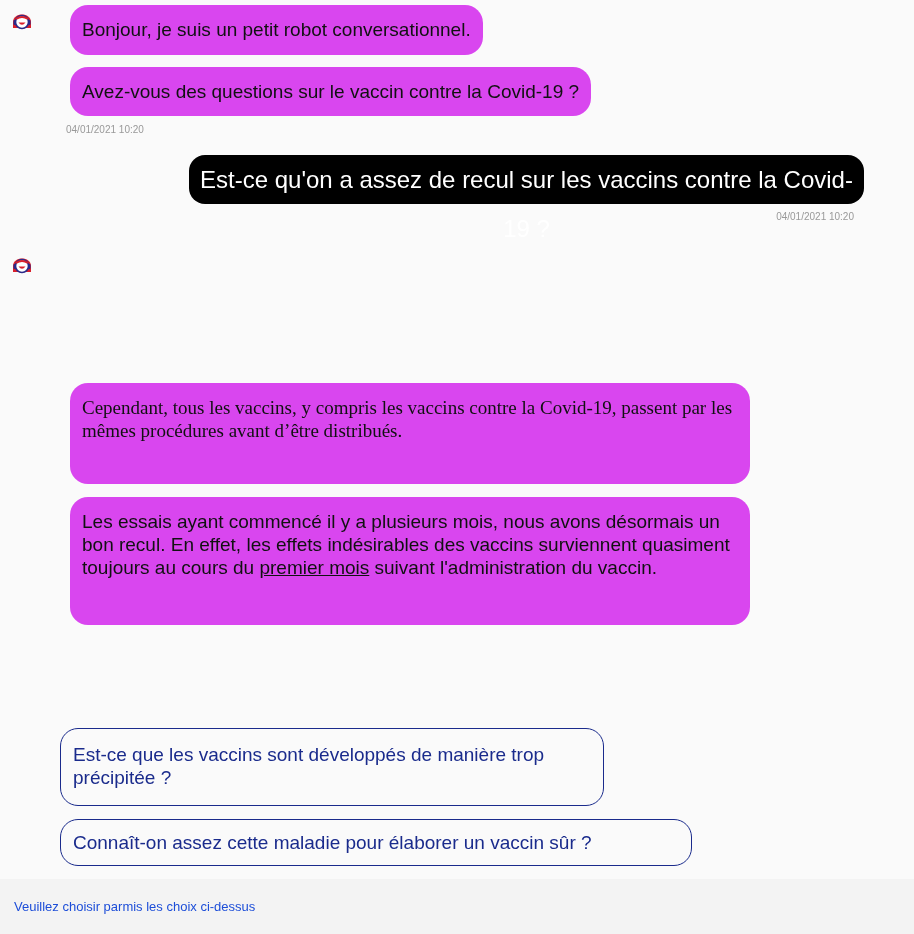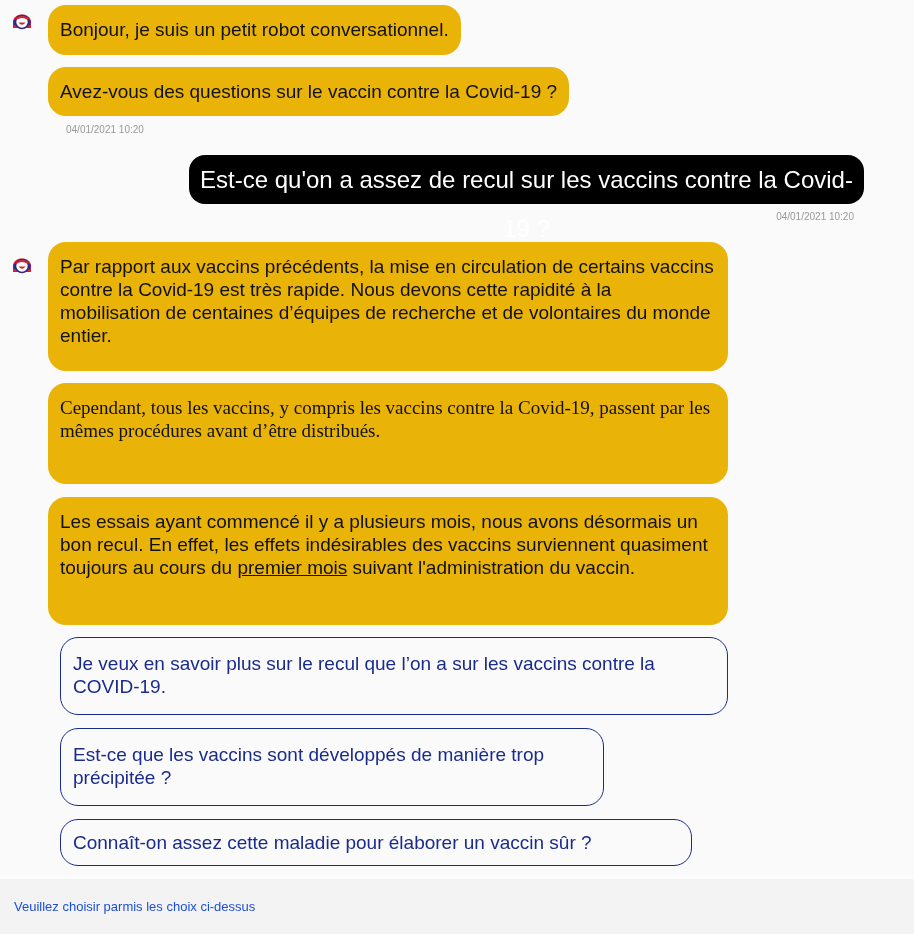--- a/index.html
+++ b/index.html
@@ -9,22 +9,22 @@
       font-family: "Liberation Sans", "DejaVu Sans", sans-serif;
     }
     .chat {
       position: relative; width: 914px; height: 879px;
       background: #fafafa;
     }
     .avatar {
       position: absolute; left: 10px; width: 24px; height: 24px;
     }
     .bubble-bot {
-      position: absolute; left: 48px;
-      background: #eab308;
+      position: absolute; left: 70px;
+      background: #d946ef;
       border-radius: 18px;
       color: #111;
       font-size: 19px;
       line-height: 23px;
       padding: 13px 12px 13px 12px;
     }
     .bubble-bot.multi { padding: 13px 12px; width: 680px; }
     .bubble-user {
       position: absolute; left: 189px; top: 155px;
       width: 675px; height: 49px;
@@ -90,35 +90,29 @@
 
   <svg class="avatar" style="top:252px" viewBox="0 0 24 24">
     <path d="M3 14 C3 4, 21 4, 21 14 L21 20 L3 20 Z" fill="#d9202b"></path>
     <circle cx="12" cy="14" r="6.5" fill="#fff" stroke="#2a2a8a" stroke-width="1.6"></circle>
     <rect x="3.5" y="12" width="2.5" height="5" rx="1" fill="#2a2a8a"></rect>
     <rect x="18" y="12" width="2.5" height="5" rx="1" fill="#2a2a8a"></rect>
     <path d="M8.5 14.5 Q12 19 15.5 14.5 Z" fill="#d9202b"></path>
     <path d="M6 11 Q12 7 18 11" stroke="#d9202b" stroke-width="2" fill="none"></path>
   </svg>
 
-  <div class="bubble-bot multi" style="top:242px; height:129px;">
-    <span>Par rapport aux vaccins précédents, la mise en circulation de certains vaccins contre la Covid-19 est très rapide. Nous devons cette rapidité à la mobilisation de centaines d’équipes de recherche et de volontaires du monde entier.</span>
-  </div>
 
   <div class="bubble-bot multi" style="top:383px; height:101px;font-family:Liberation Serif, serif;">
     <span>Cependant, tous les vaccins, y compris les vaccins contre la Covid-19, passent par les mêmes procédures avant d’être distribués.</span>
   </div>
 
   <div class="bubble-bot multi" style="top:497px; height:128px;">
     <span>Les essais ayant commencé il y a plusieurs mois, nous avons désormais un bon recul. En effet, les effets indésirables des vaccins surviennent quasiment toujours au cours du </span><span class="underline">premier mois</span><span> suivant l'administration du vaccin.</span>
   </div>
 
-  <div class="choice" style="top:637px; width:668px; height:78px;">
-    <span>Je veux en savoir plus sur le recul que l’on a sur les vaccins contre la COVID-19.</span>
-  </div>
   <div class="choice" style="top:728px; width:544px; height:78px;">
     <span>Est-ce que les vaccins sont développés de manière trop précipitée ?</span>
   </div>
   <div class="choice" style="top:819px; width:632px; height:47px; padding:11px 12px;">
     <span>Connaît-on assez cette maladie pour élaborer un vaccin sûr ?</span>
   </div>
 </div>
 
 <div class="footer">
   <div class="footer-input">Veuillez choisir parmis les choix ci-dessus</div>

